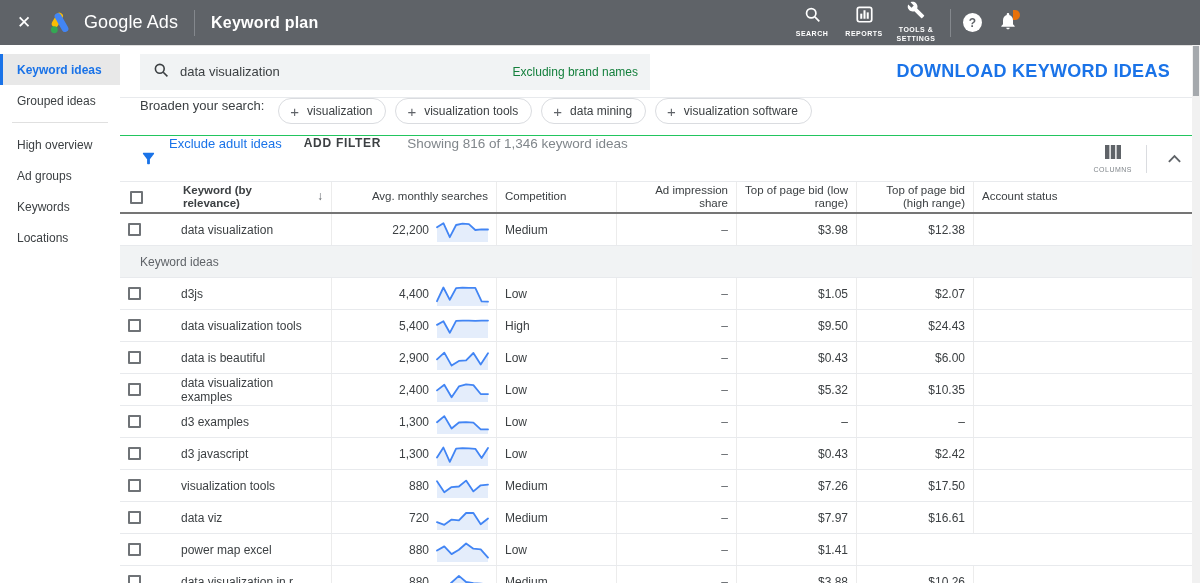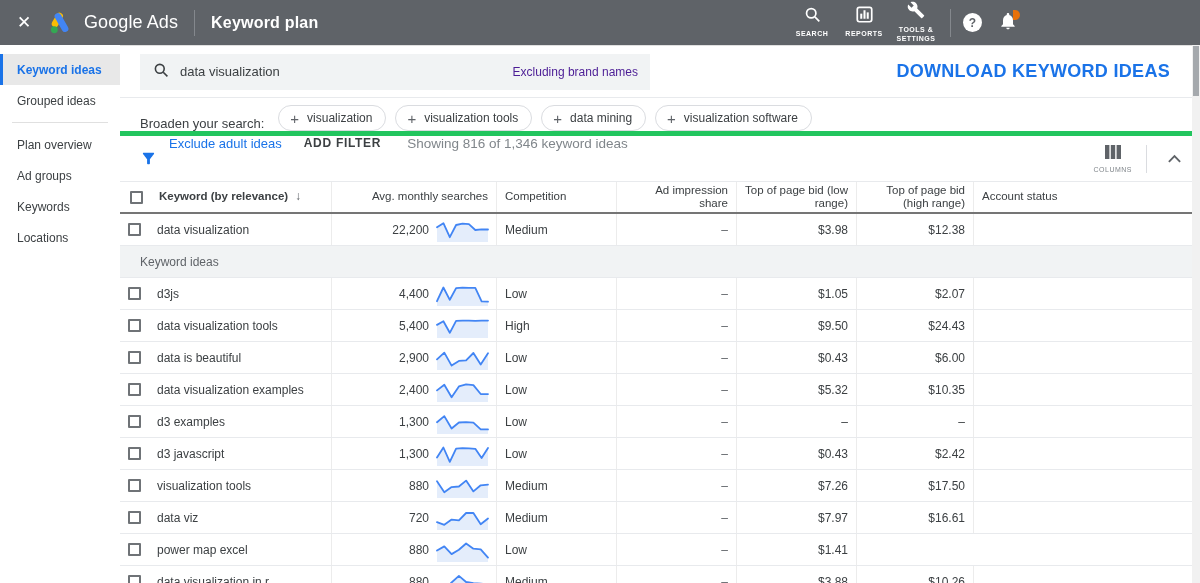--- a/index.html
+++ b/index.html
@@ -32,26 +32,26 @@
   .sb-item.selected { background:#e8e8e8; border-left:3px solid #1a73e8; color:#1a73e8; font-weight:bold; }
   .sb-divider { height:1px; background:#e0e0e0; margin:6px 12px; }
 
   .main { flex:1; position:relative; background:#fff; border-top:1px solid #e0e0e0; }
 
   
   .search-row { height:52px; display:flex; align-items:center; border-bottom:1px solid #e8eaed; }
   .search-box { margin-left:20px; width:510px; height:36px; background:#f1f3f4;
     display:flex; align-items:center; padding:0 12px 0 13px; cursor:text; }
   .search-query { font-size:13px; color:#3c4043; margin-left:11px; }
-  .search-note { margin-left:auto; font-size:12px; color:#4c1d95; }
+  .search-note { margin-left:auto; font-size:12px; color:#15803d; }
   .download-link { margin-left:auto; margin-right:30px; font-size:18px; font-weight:bold;
     color:#1a73e8; letter-spacing:.3px; cursor:pointer; }
 
   
-  .broaden-row { height:38px; display:flex; align-items:flex-end; border-bottom:5px solid #22c55e; padding-left:20px; }
+  .broaden-row { height:38px; display:flex; align-items:flex-start; border-bottom:1px solid #22c55e; padding-left:20px; }
   .broaden-label { font-size:13px; color:#3c4043; margin-right:14px; }
   .chip { display:flex; align-items:center; height:26px; border:1px solid #dadce0; border-radius:14px;
     padding:0 13px 0 11px; margin-right:9px; cursor:pointer; background:#fff; }
   .chip-plus { font-size:15px; color:#5f6368; margin-right:8px; line-height:1; }
   .chip-label { font-size:12px; color:#3c4043; }
 
   
   .filter-row { height:46px; display:flex; border-bottom:1px solid #e8eaed; padding:0 14px 0 20px; }
   .filter-funnel { display:flex; align-items:center; }
   .filter-exclude { font-size:13px; color:#1a73e8; margin-left:12px; cursor:pointer; }
@@ -68,21 +68,21 @@
   .thead { height:32px; border-bottom:2px solid #757575; }
   .th { display:flex; align-items:center; font-size:11.5px; color:#3c4043;
     border-right:1px solid #ececec; padding:0 8px; line-height:1.15; cursor:pointer; }
   .th:last-child { border-right:none; }
   .th.right { justify-content:flex-end; text-align:right; }
   .th-kw { font-weight:bold; padding-left:0; }
   .sort-arrow { color:#5f6368; font-weight:normal; font-size:12px; margin-left:7px; }
 
   .checkbox { width:13px; height:13px; border:2px solid #6f7377; border-radius:1px;
     background:#fff; flex:none; cursor:pointer; }
-  .kw-cell { padding-left:10px; }
+  .kw-cell { padding-left:10px;gap:24px; }
   .kw-cell .checkbox { margin-right:16px; }
   .trow { height:32px; border-bottom:1px solid #e8eaed; }
   .td { display:flex; align-items:center; font-size:12px; color:#3c4043;
     border-right:1px solid #ececec; padding:0 8px; }
   .td:last-child { border-right:none; }
   .td.right { justify-content:flex-end; }
   .searches-cell { justify-content:flex-end; padding-right:7px; }
   .spark { margin-left:7px; flex:none; display:flex; align-items:center; }
   .dash { color:#5f6368; }
 
@@ -148,21 +148,21 @@
     </div>
   </div>
 </div>
 
 <div class="app">
 
   <div class="sidebar">
     <div class="sb-item selected">Keyword ideas</div>
     <div class="sb-item">Grouped ideas</div>
     <div class="sb-divider"></div>
-    <div class="sb-item">Plan overview</div>
+    <div class="sb-item">High overview</div>
     <div class="sb-item">Ad groups</div>
     <div class="sb-item">Keywords</div>
     <div class="sb-item">Locations</div>
   </div>
 
   <div class="main">
 
     <div class="search-row">
       <div class="search-box">
         <span>

